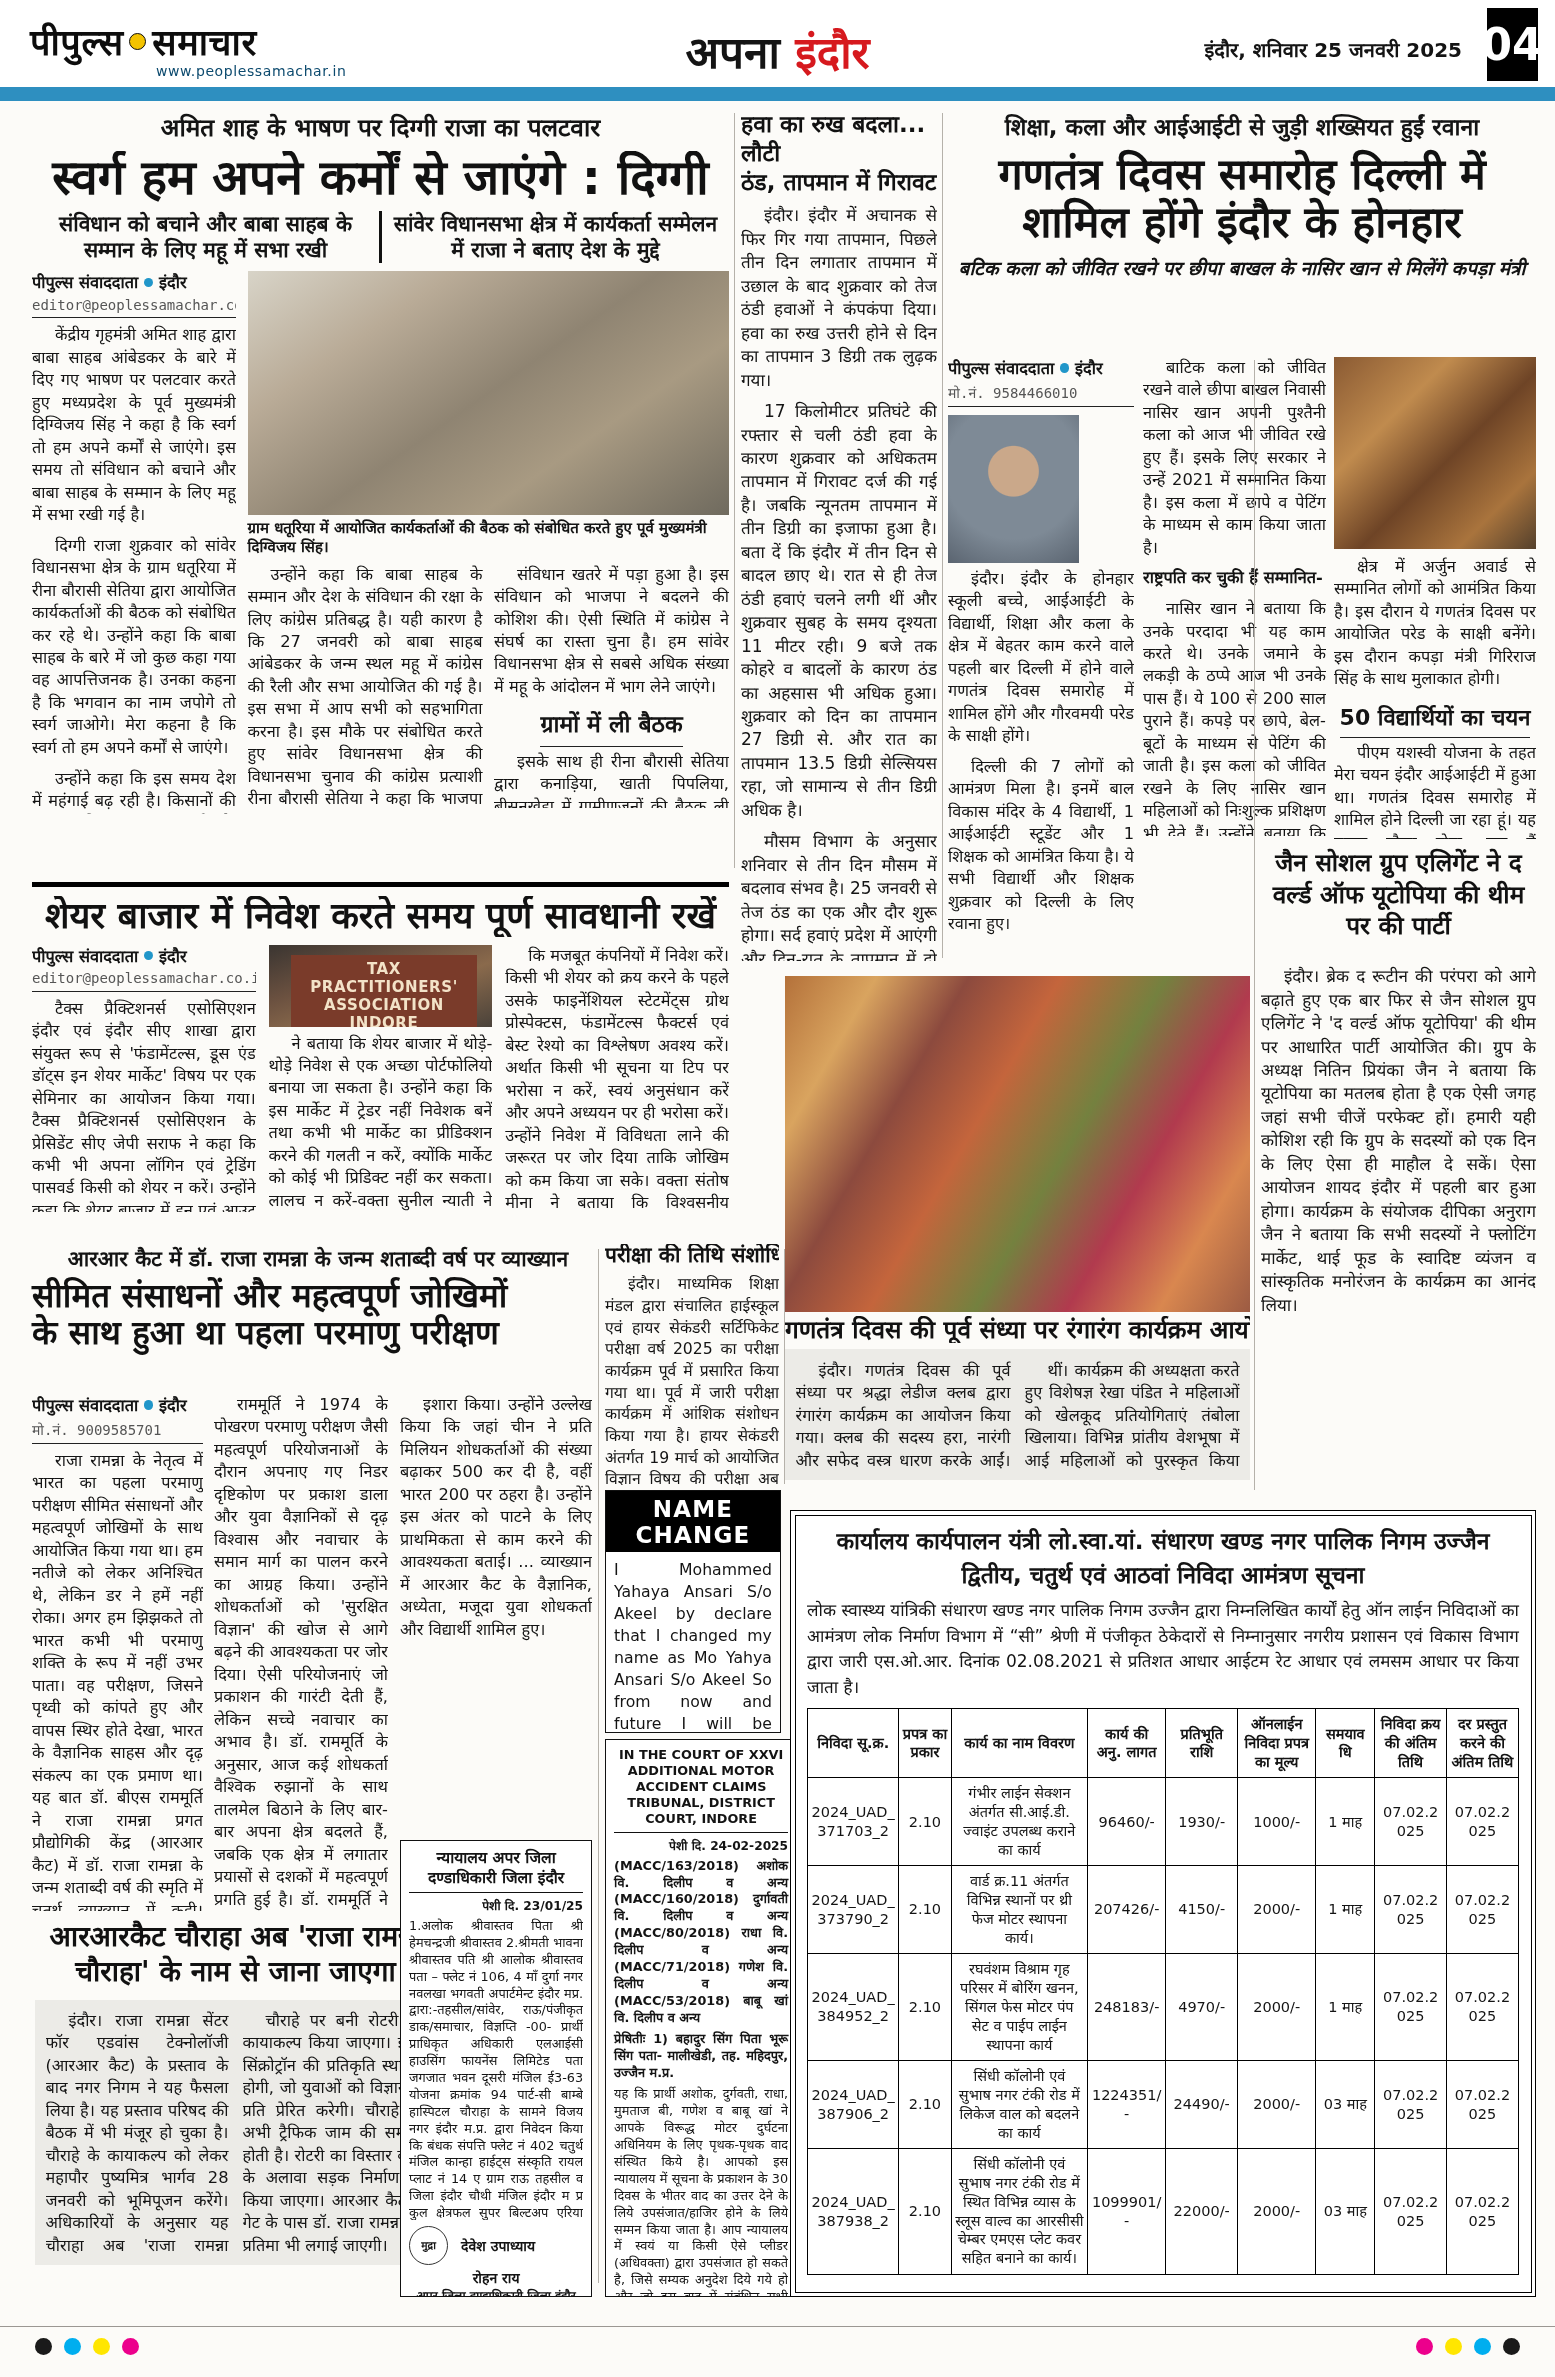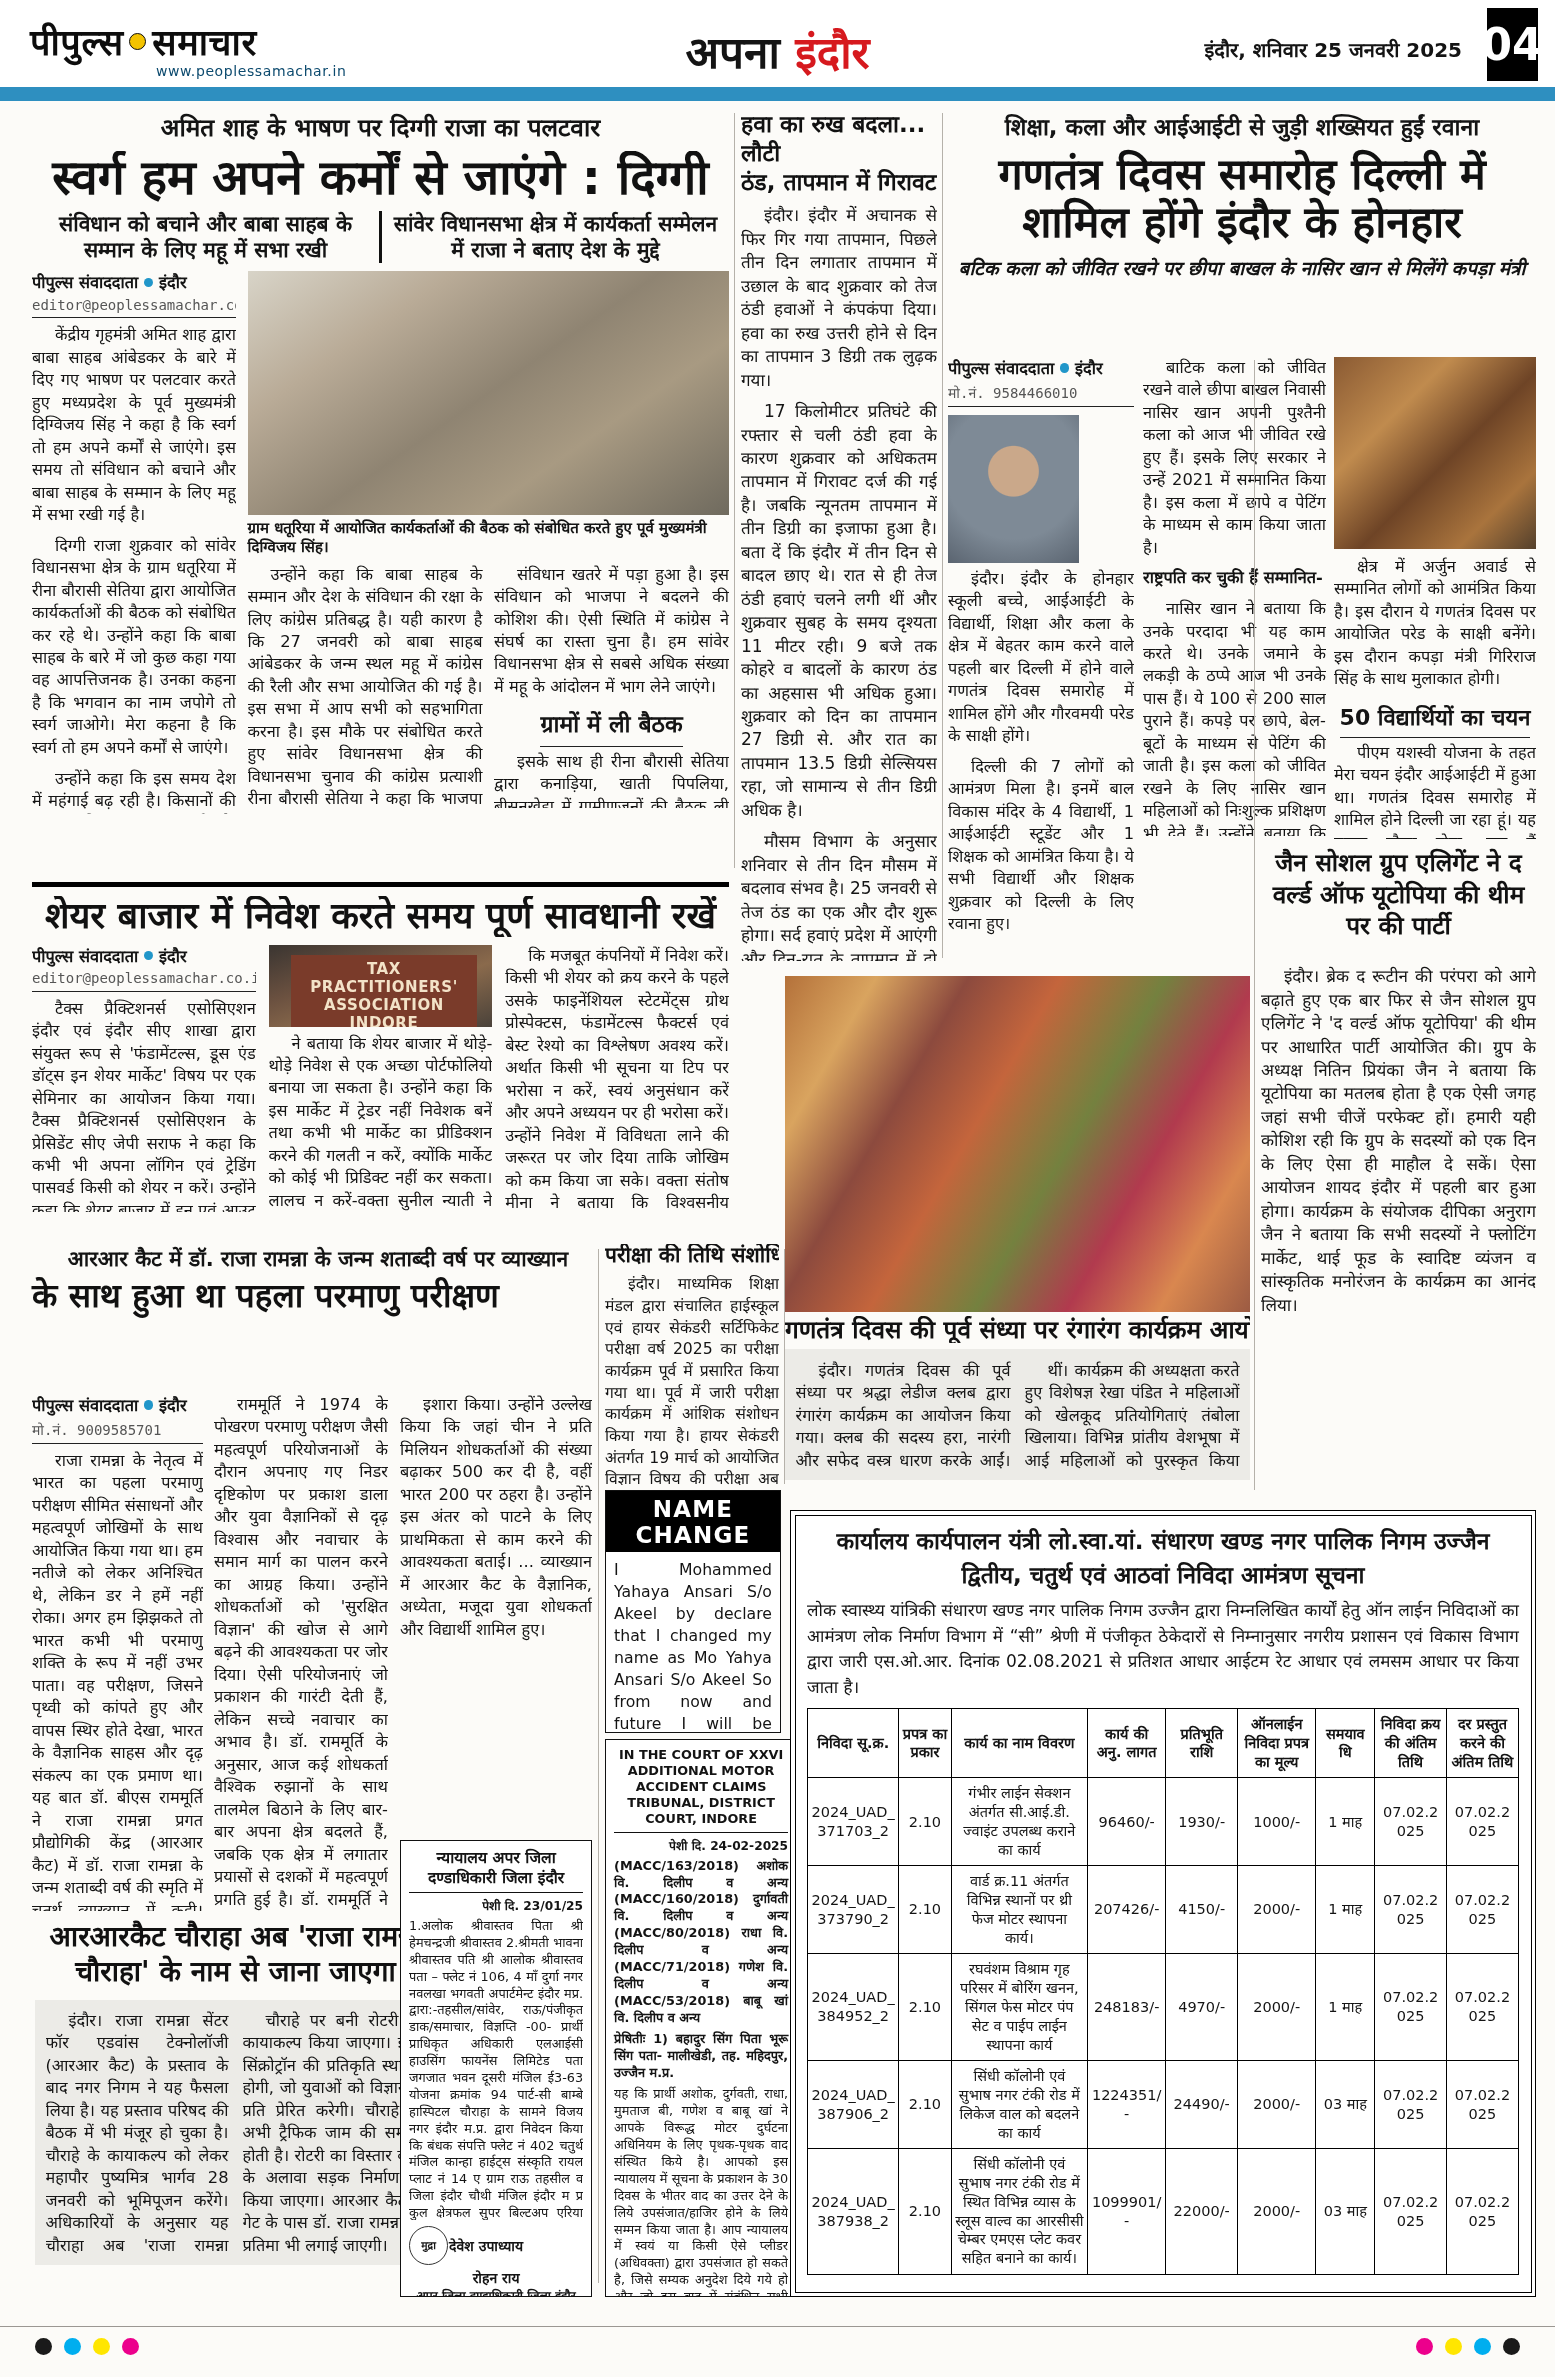--- a/index.html
+++ b/index.html
@@ -221,20 +221,21 @@
       </div>
       <div class="col body-t">
         <p>कि मजबूत कंपनियों में निवेश करें। किसी भी शेयर को क्रय करने के पहले उसके फाइनेंशियल स्टेटमेंट्स ग्रोथ प्रोस्पेक्टस, फंडामेंटल्स फैक्टर्स एवं बेस्ट रेश्यो का विश्लेषण अवश्य करें। अर्थात किसी भी सूचना या टिप पर भरोसा न करें, स्वयं अनुसंधान करें और अपने अध्ययन पर ही भरोसा करें। उन्होंने निवेश में विविधता लाने की जरूरत पर जोर दिया ताकि जोखिम को कम किया जा सके। वक्ता संतोष मीना ने बताया कि विश्वसनीय मध्यस्थों के साथ काम करें। किसी एक सेक्टर के प्रदर्शन से प्रभावित होकर उस सेक्टर में निवेश का निर्णय न लें। कम कीमत वाले शेयर हमेशा लाभदायक नहीं होते।</p>
       </div>
     </div>
   </section>
 
   <section class="abs" style="left:32px;top:1244px;width:572px;height:142px;">
     <div class="kicker" style="font-size:21px;">आरआर कैट में डॉ. राजा रामन्ना के जन्म शताब्दी वर्ष पर व्याख्यान</div>
     <div class="headline" style="font-size:33px;text-align:left;margin-top:5.8px;">
+      <div>सीमित संसाधनों और महत्वपूर्ण जोखिमों</div>
       <div>के साथ हुआ था पहला परमाणु परीक्षण</div>
     </div>
   </section>
 
   <section class="abs col" style="left:32px;top:1394px;width:171px;height:517px;">
     <div class="byline-wrap">
       <div class="byline">
         <span>पीपुल्स संवाददाता</span>
         <span class="dot"></span>
         <span>इंदौर</span>
@@ -264,21 +265,21 @@
       <div class="body-t col">
           <p>चौराहे पर बनी रोटरी का कायाकल्प किया जाएगा। इंडस सिंक्रोट्रॉन की प्रतिकृति स्थापित होगी, जो युवाओं को विज्ञान के प्रति प्रेरित करेगी। चौराहे पर अभी ट्रैफिक जाम की समस्या होती है। रोटरी का विस्तार करने के अलावा सड़क निर्माण भी किया जाएगा। आरआर कैट के गेट के पास डॉ. राजा रामन्ना की प्रतिमा भी लगाई जाएगी।</p>
         </div>
     </div>
   </section>
 
   <section class="abs lbox" style="left:400px;top:1840px;width:174px;height:441px;">
     <div class="ltitle" style="font-size:15.7px;">न्यायालय अपर जिला दण्डाधिकारी जिला इंदौर</div>
     <div style="font-size:12.2px;text-align:right;font-weight:700;margin-bottom:3.5px;">पेशी दि. 23/01/25</div>
     <div class="smalltext" style="height:302px;overflow:hidden;">1.अलोक श्रीवास्तव पिता श्री हेमचन्द्रजी श्रीवास्तव 2.श्रीमती भावना श्रीवास्तव पति श्री आलोक श्रीवास्तव पता – फ्लेट नं 106, 4 माँ दुर्गा नगर नवलखा भगवती अपार्टमेन्ट इंदौर मप्र. द्वारा:-तहसील/सांवेर, राऊ/पंजीकृत डाक/समाचार, विज्ञप्ति -00- प्रार्थी प्राधिकृत अधिकारी एलआईसी हाउसिंग फायनेंस लिमिटेड पता जगजात भवन दूसरी मंजिल ई3-63 योजना क्रमांक 94 पार्ट-सी बाम्बे हास्पिटल चौराहा के सामने विजय नगर इंदौर म.प्र. द्वारा निवेदन किया कि बंधक संपत्ति फ्लेट नं 402 चतुर्थ मंजिल कान्हा हाईट्स संस्कृति रायल प्लाट नं 14 ए ग्राम राऊ तहसील व जिला इंदौर चौथी मंजिल इंदौर म प्र कुल क्षेत्रफल सुपर बिल्टअप एरिया 1156 वर्गफीट अर्थात 107.43 वर्गमीटर एवं फ्लेट नं 403 चतुर्थ मंजिल कान्हा हाईट्स संस्कृति रायल प्लाट नं 14 ए ग्राम राऊ तहसील व जिला इंदौर म प्र कुल क्षेत्रफल सुपर बिल्टअप एरिया 78,44,293.18 ...</div>
-    <div style="display:flex;align-items:center;gap:1px;margin-top:5.8px;">
+    <div style="display:flex;align-items:center;gap:13px;margin-top:5.8px;">
       <div style="width:37px;height:37px;border:1.7px solid #333;border-radius:50%;display:flex;align-items:center;justify-content:center;font-size:10.5px;font-weight:700;">मुद्रा</div>
       <div style="font-size:14px;font-weight:700;">देवेश उपाध्याय</div>
     </div>
     <div style="text-align:center;font-weight:800;font-size:14px;margin-top:3.5px;">रोहन राय</div>
     <div style="text-align:center;font-weight:700;font-size:12.2px;">अपर जिला दण्डाधिकारी जिला इंदौर</div>
   </section>
 
   <section class="abs col" style="left:605px;top:1244px;width:174px;height:241px;">
     <div class="headline" style="font-size:21px;white-space:nowrap;overflow:hidden;">परीक्षा की तिथि संशोधित</div>
     <div class="body-t" style="font-size:15.7px;margin-top:5.8px;">

